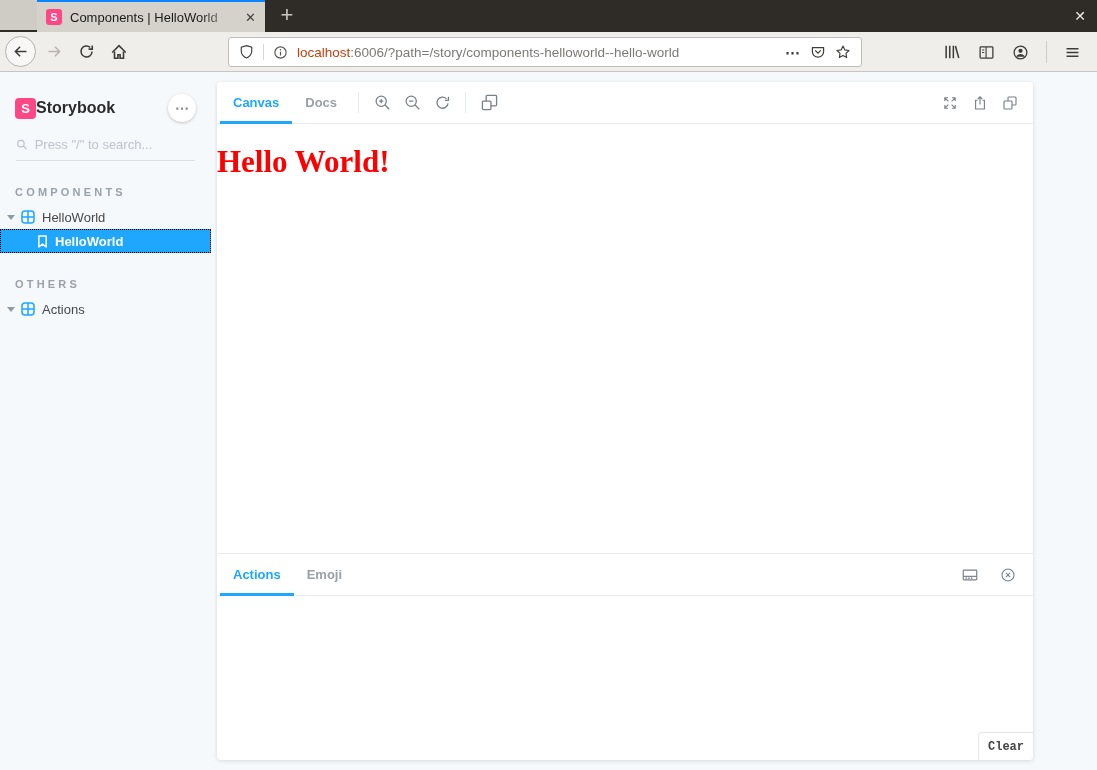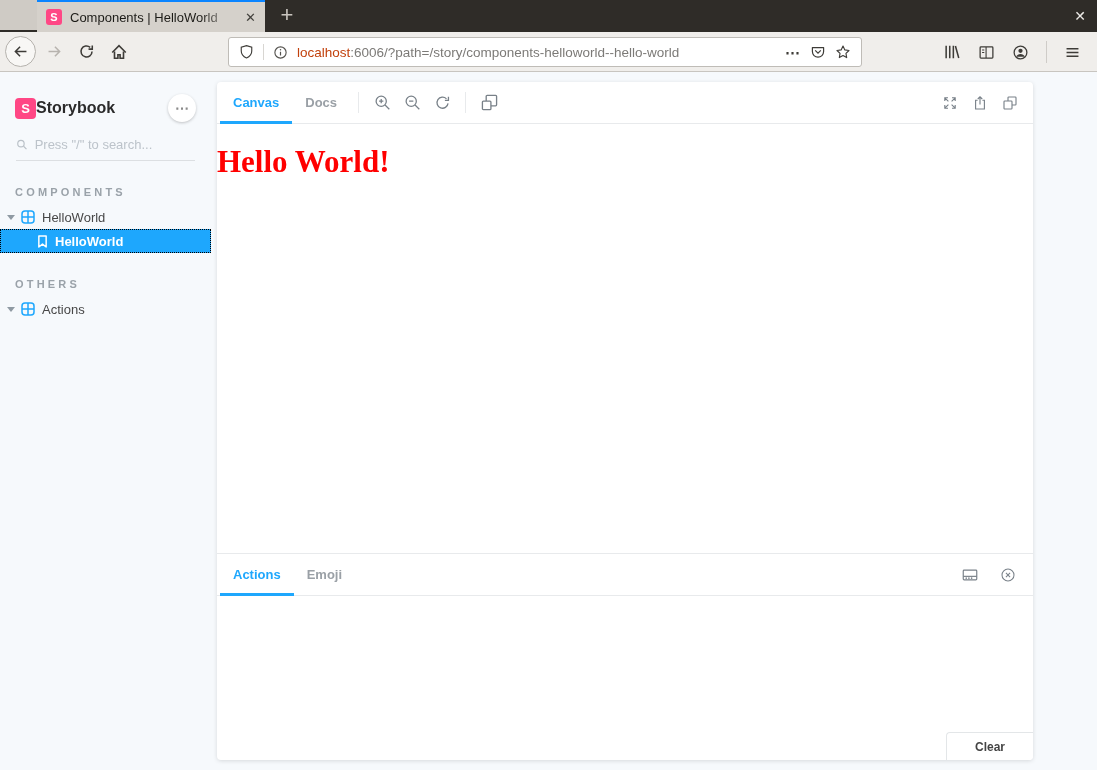--- a/index.html
+++ b/index.html
@@ -94,24 +94,24 @@
   .sb-toolbar-right { margin-left:auto; display:flex; align-items:center; padding-right:8px; }
 
   .preview { height:429px; padding:20px 0 0; flex:none; overflow:hidden; }
   .preview h1 { font-family:"Liberation Serif","DejaVu Serif",serif; font-size:31px; font-weight:bold; color:#ff0000; }
 
   .panel { flex:1; border-top:1px solid #e8eaec; display:flex; flex-direction:column; }
   .panel-toolbar { height:42px; border-bottom:1px solid #e8eaec; display:flex; align-items:stretch; padding-left:3px; flex:none; }
   .panel-toolbar-right { margin-left:auto; display:flex; align-items:center; gap:8px; padding-right:10px; color:#9aa0a6; }
   .panel-body { flex:1; position:relative; }
   .clear-btn {
-    position:absolute; right:0; bottom:0; height:28px; padding:0 28px;
+    position:absolute; right:0; bottom:0; height:28px; padding:0 9px;
     background:#fff; border-top:1px solid #e3e6e8; border-left:1px solid #e3e6e8;
     border-radius:4px 0 4px 0; font-size:12px; font-weight:bold; color:#444;
-    display:flex; align-items:center;
+    display:flex; align-items:center;font-family:Liberation Mono, monospace;
   }
 </style>
 </head>
 <body>
 
 <div class="tabbar">
   <div class="window-edge"></div>
   <div class="browser-tab">
     <span class="favicon">S</span>
     <span class="tab-title">Components | HelloWorld</span>

